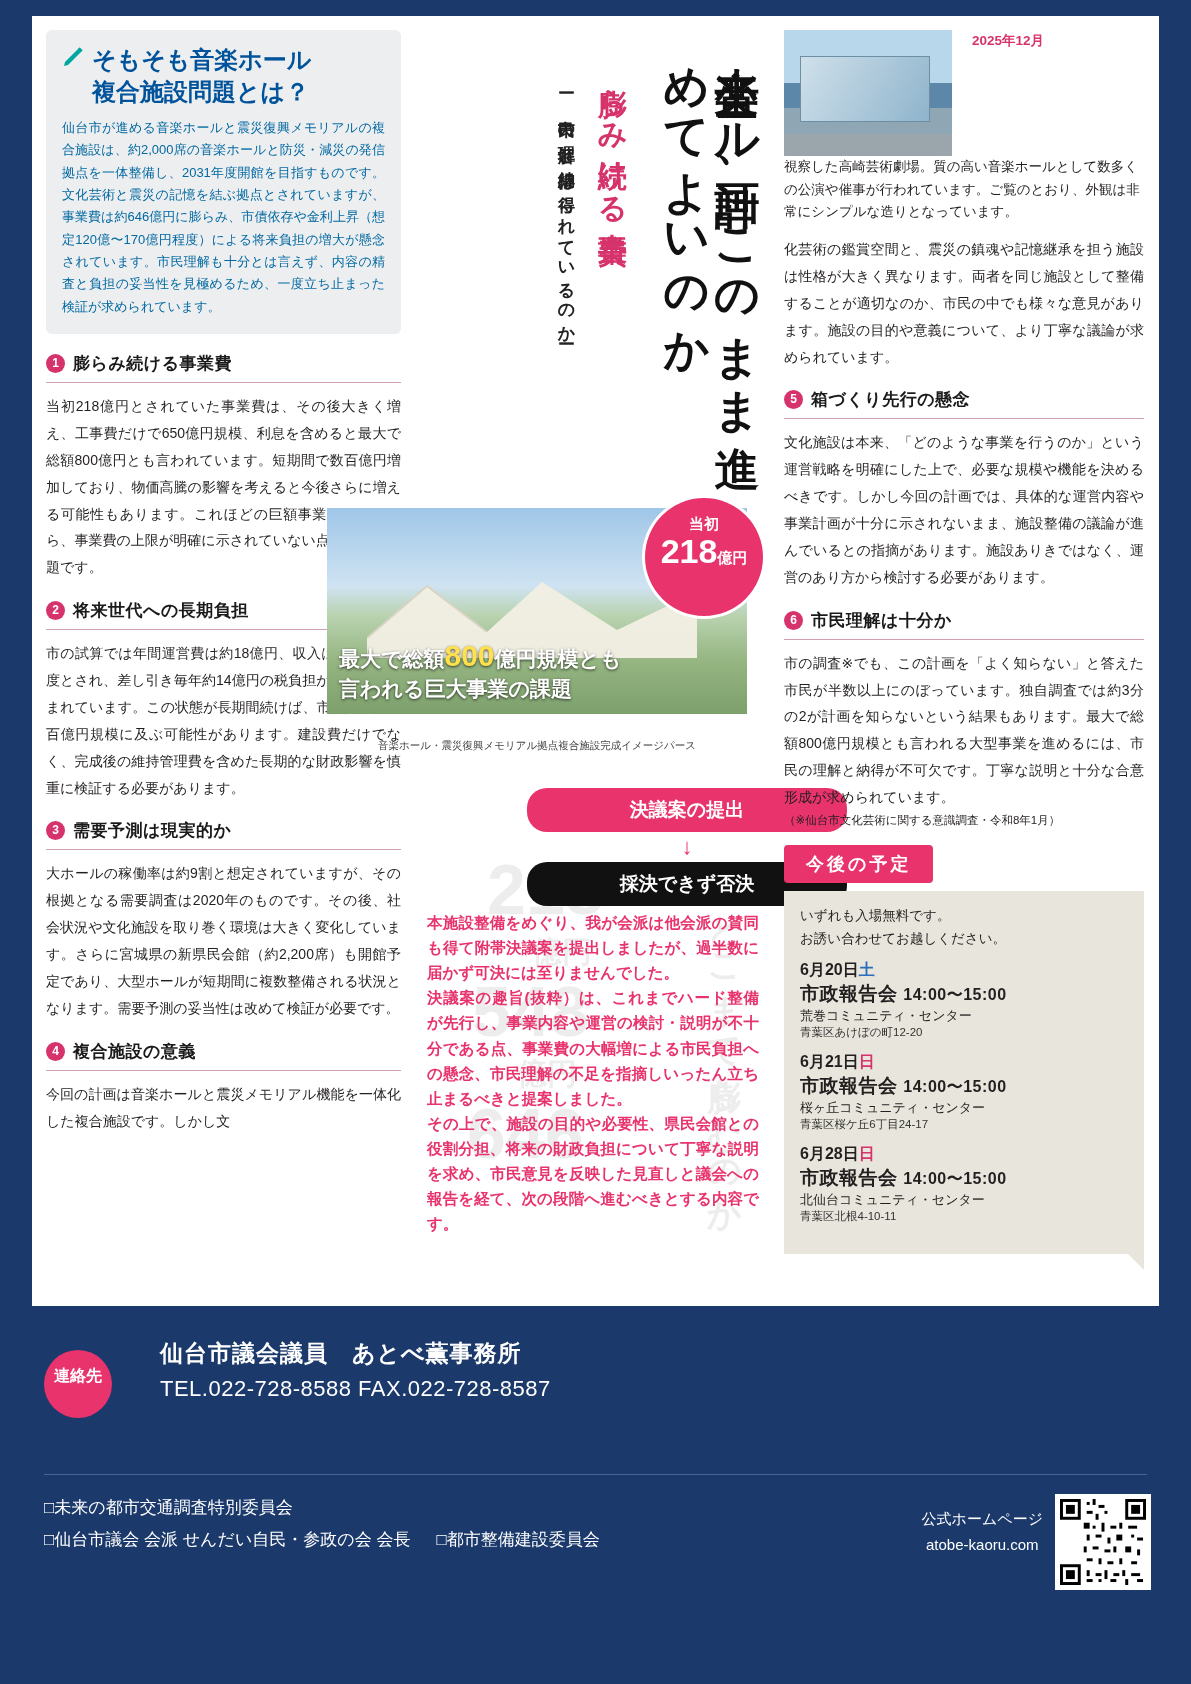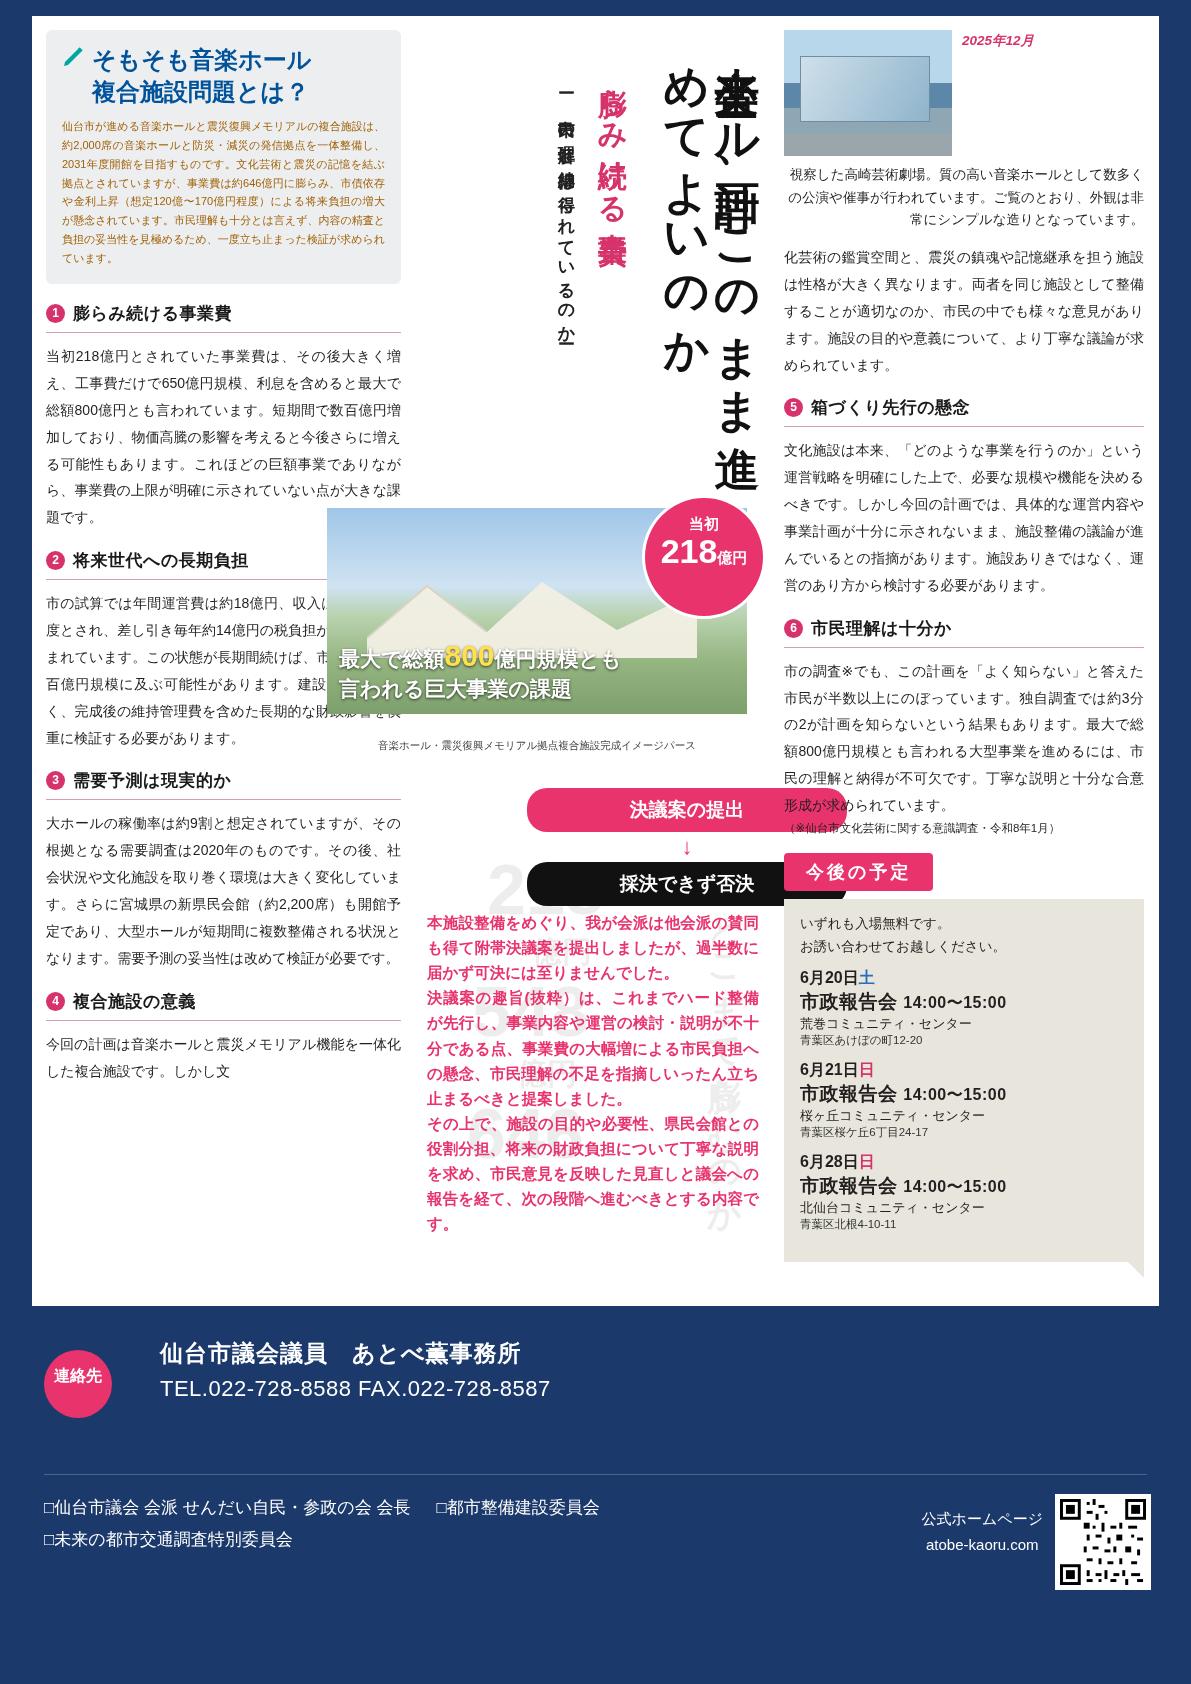--- a/index.html
+++ b/index.html
@@ -30,21 +30,21 @@
     padding:14px 16px 16px 16px;
   }
   .intro-title {
     color:#00539b; font-weight:bold; font-size:24px; line-height:1.35;
     margin:0 0 8px 30px;
   }
   .pencil-icon {
     position:absolute; left:16px; top:16px; width:24px; height:24px;
     color:#00a7a0;
   }
-  .intro-body { font-size:11px; line-height:1.72; color:#a16207; text-align:justify; }
+  .intro-body { font-size:13px; line-height:1.72; color:#0369a1; text-align:justify; }
 
   .sec { margin-top:18px; }
   .sec-head {
     display:flex; align-items:center; gap:8px;
     border-bottom:1px solid #d4a0b4;
     padding-bottom:7px; margin-bottom:10px;
   }
   .num-badge {
     flex:0 0 auto; width:19px; height:19px; border-radius:50%;
     background:#d6336c; color:#fff; font-size:12px; line-height:19px;
@@ -136,21 +136,21 @@
   .ghost .g5 { position:absolute; left:150px; top:244px; font-size:70px; }
   .ghost .gv {
     position:absolute; right:0px; top:40px; writing-mode:vertical-rl;
     text-orientation:upright; font-size:34px; line-height:1.3; height:400px;
   }
 
   
   .rightcol { position:absolute; left:752px; top:14px; width:360px; }
 
   .photo-box {
-    width:360px; display:flex; gap:10px;font-style:italic;
+    width:360px; display:flex; gap:20px;
   }
   .photo {
     width:168px; height:126px; flex:0 0 auto;
     background:linear-gradient(#b9d7ea 0 42%, #5d87a8 42% 62%, #8fa6b5 62% 100%);
     position:relative; overflow:hidden;
   }
   .photo .bldg {
     position:absolute; left:16px; top:26px; width:130px; height:66px;
     background:linear-gradient(120deg,#cfe0ea,#8fb4cc);
     border:1px solid #6e8ea3;
@@ -311,21 +311,21 @@
 
       <div class="photo-box">
         <div class="photo">
           <div class="bldg"></div>
           <div class="road"></div>
         </div>
         <div class="photo-text">
           <span class="photo-date">2025年12月</span>
         </div>
       </div>
-      <div class="photo-text" style="margin-top:8px;text-align:right;">視察した高崎芸術劇場。質の高い音楽ホールとして数多くの公演や催事が行われています。ご覧のとおり、外観は非常にシンプルな造りとなっています。</div>
+      <div class="photo-text" style="margin-top:0;">視察した高崎芸術劇場。質の高い音楽ホールとして数多くの公演や催事が行われています。ご覧のとおり、外観は非常にシンプルな造りとなっています。</div>
 
       <div class="rbody">化芸術の鑑賞空間と、震災の鎮魂や記憶継承を担う施設は性格が大きく異なります。両者を同じ施設として整備することが適切なのか、市民の中でも様々な意見があります。施設の目的や意義について、より丁寧な議論が求められています。</div>
 
       <div class="sec">
         <div class="sec-head">
           <span class="num-badge">5</span>
           <span class="sec-title">箱づくり先行の懸念</span>
         </div>
         <div class="sec-body">文化施設は本来、「どのような事業を行うのか」という運営戦略を明確にした上で、必要な規模や機能を決めるべきです。しかし今回の計画では、具体的な運営内容や事業計画が十分に示されないまま、施設整備の議論が進んでいるとの指摘があります。施設ありきではなく、運営のあり方から検討する必要があります。</div>
       </div>
@@ -391,25 +391,25 @@
 
   <div class="footer">
     <div class="contact-badge">連絡先</div>
     <div class="contact-main">
       <div class="cm-title">仙台市議会議員　あとべ薫事務所</div>
       <div class="cm-line">TEL.022-728-8588 FAX.022-728-8587</div>
     </div>
     <div class="divider"></div>
     <div class="checks">
       <div class="row">
+        <span>□未来の都市交通調査特別委員会</span>
+      </div>
+      <div class="row">
         <span>□仙台市議会 会派 せんだい自民・参政の会 会長</span>
         <span>□都市整備建設委員会</span>
-      </div>
-      <div class="row">
-        <span>□未来の都市交通調査特別委員会</span>
       </div>
     </div>
     <div class="hp">
       <div>公式ホームページ</div>
       <div>atobe-kaoru.com</div>
     </div>
     <div class="qr">
       <svg class="qr-grid" viewBox="0 0 29 29">
         <rect width="29" height="29" fill="#fff"></rect>
         <g fill="#000">

